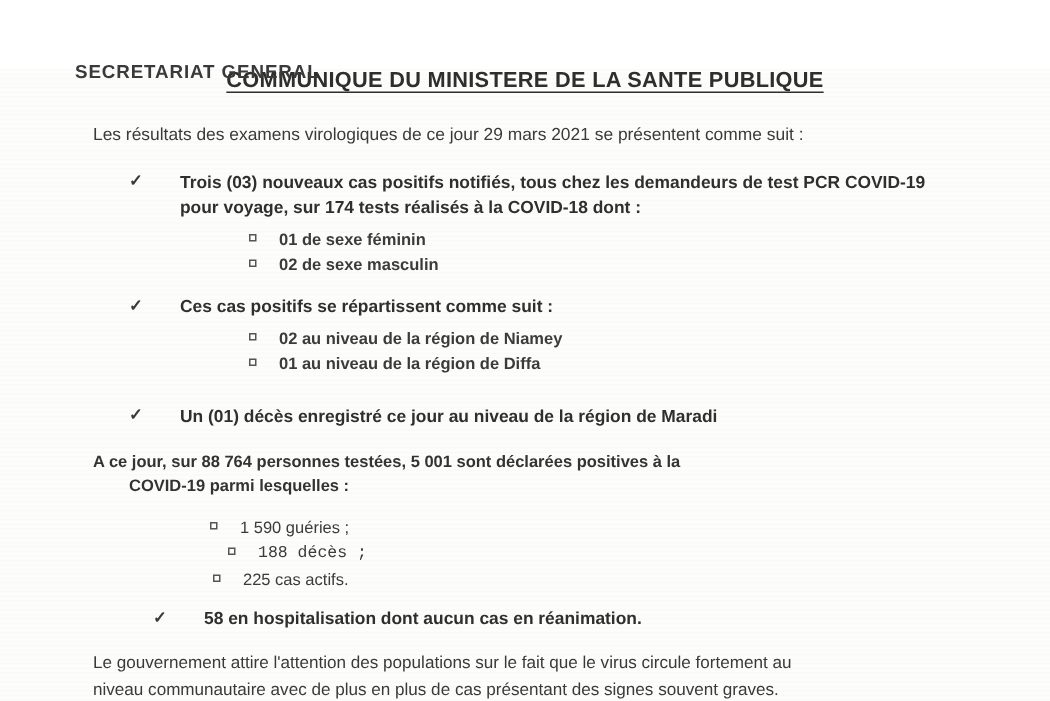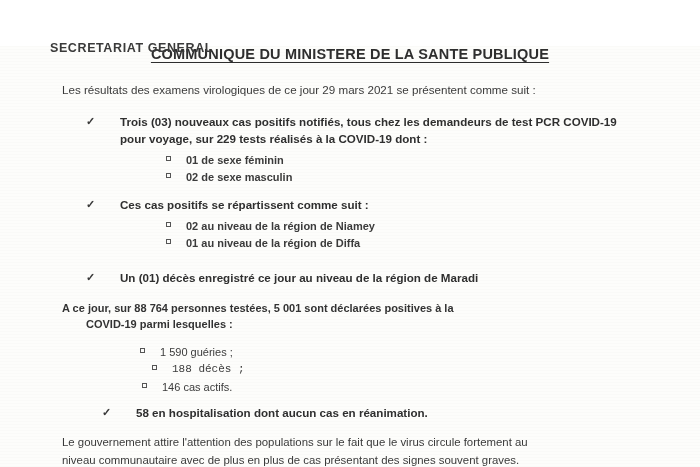--- a/index.html
+++ b/index.html
@@ -152,21 +152,21 @@
     <span>SECRETARIAT GENERAL</span>
   </div>
 
   <h1 class="title">COMMUNIQUE DU MINISTERE DE LA SANTE PUBLIQUE</h1>
 
   <p class="intro">Les résultats des examens virologiques de ce jour 29 mars 2021 se présentent comme suit :</p>
 
   <ul class="bullets-1">
     <li class="check-item">
       <span class="check-mark">✓</span>
-      <span class="cont">Trois (03) nouveaux cas positifs notifiés, tous chez les demandeurs de test PCR COVID-19 pour voyage, sur 229 tests réalisés à la COVID-19 dont :</span>
+      <span class="cont">Trois (03) nouveaux cas positifs notifiés, tous chez les demandeurs de test PCR COVID-19 pour voyage, sur 174 tests réalisés à la COVID-18 dont :</span>
       <ul class="sub-list">
         <li class="sub-item">
           <span class="sub-bullet"></span>
           <span>01 de sexe féminin</span>
         </li>
         <li class="sub-item">
           <span class="sub-bullet"></span>
           <span>02 de sexe masculin</span>
         </li>
       </ul>
@@ -202,21 +202,21 @@
     <li class="sub-item">
       <span class="sub-bullet"></span>
       <span>1 590 guéries ;</span>
     </li>
     <li class="sub-item" style="padding-left:34px;font-family:Liberation Mono, monospace;">
       <span class="sub-bullet" style="left:14px;"></span>
       <span>188 décès ;</span>
     </li>
     <li class="sub-item" style="padding-left:24px;">
       <span class="sub-bullet" style="left:4px;"></span>
-      <span>146 cas actifs.</span>
+      <span>225 cas actifs.</span>
     </li>
   </ul>
 
   <div class="check-item" style="margin-top:7px; margin-left:38px;">
     <span class="check-mark">✓</span>
     <span class="cont">58 en hospitalisation dont aucun cas en réanimation.</span>
   </div>
 
   <p class="closing">
     <span>Le gouvernement attire l'attention des populations sur le fait que le virus circule fortement au</span>

